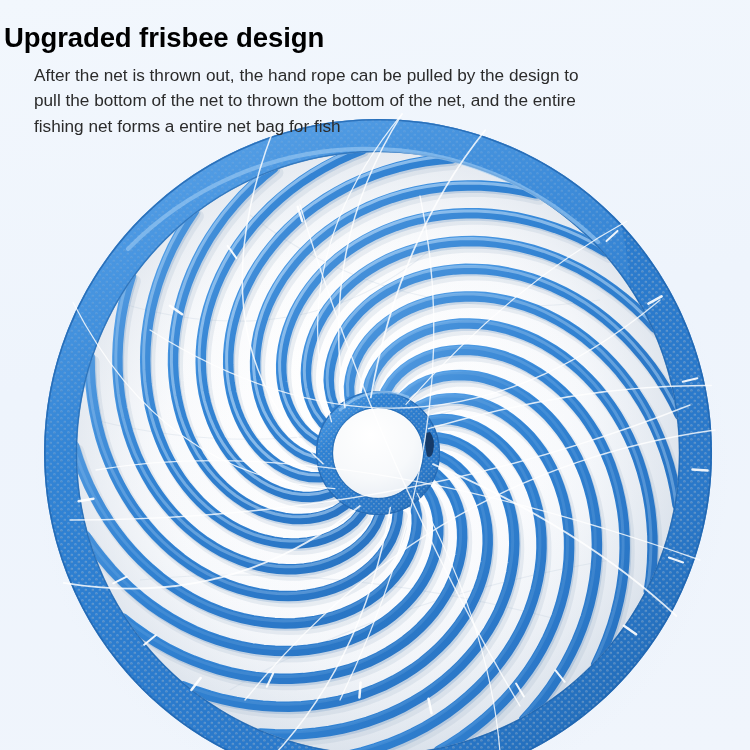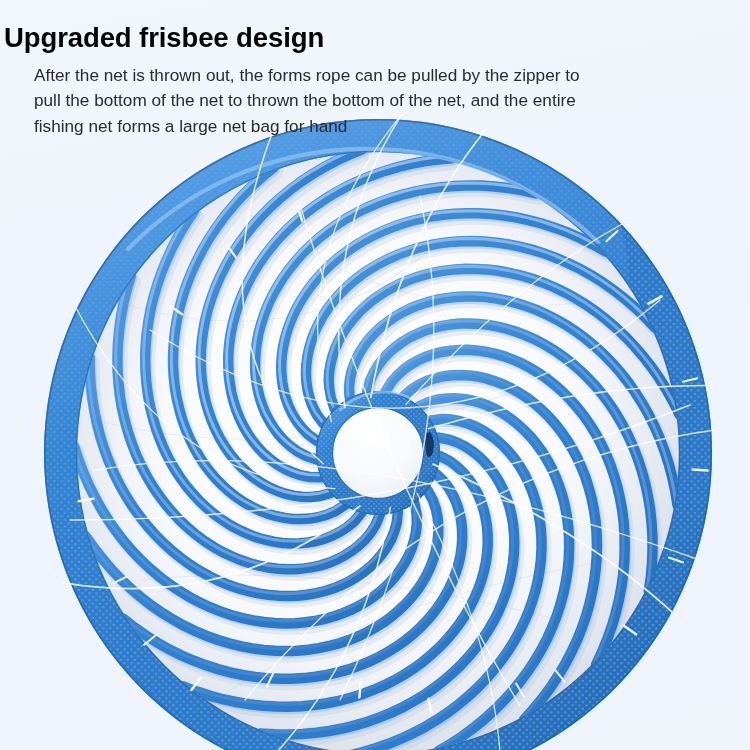--- a/index.html
+++ b/index.html
@@ -69,23 +69,23 @@
   #frisbee-svg { display: block; width: 750px; height: 750px; }
 </style>
 </head>
 <body>
 
 <div id="page">
 
   <div id="text-block">
     <h1 id="page-title">Upgraded frisbee design</h1>
     <div id="page-subtitle">
-      <span class="ln">After the net is thrown out, the forms rope can be pulled by the zipper to</span>
+      <span class="ln">After the net is thrown out, the hand rope can be pulled by the design to</span>
       <span class="ln">pull the bottom of the net to thrown the bottom of the net, and the entire</span>
-      <span class="ln">fishing net forms a large net bag for hand</span>
+      <span class="ln">fishing net forms a entire net bag for fish</span>
     </div>
   </div>
 
   <div id="product-figure">
     <svg id="frisbee-svg" viewBox="0 0 750 750" xmlns="http://www.w3.org/2000/svg">
       <defs>
 
         <linearGradient id="gRim" x1="0.12" y1="0.08" x2="0.88" y2="0.95">
           <stop offset="0%" stop-color="#4e9ce6"></stop>
           <stop offset="22%" stop-color="#2f82d4"></stop>

